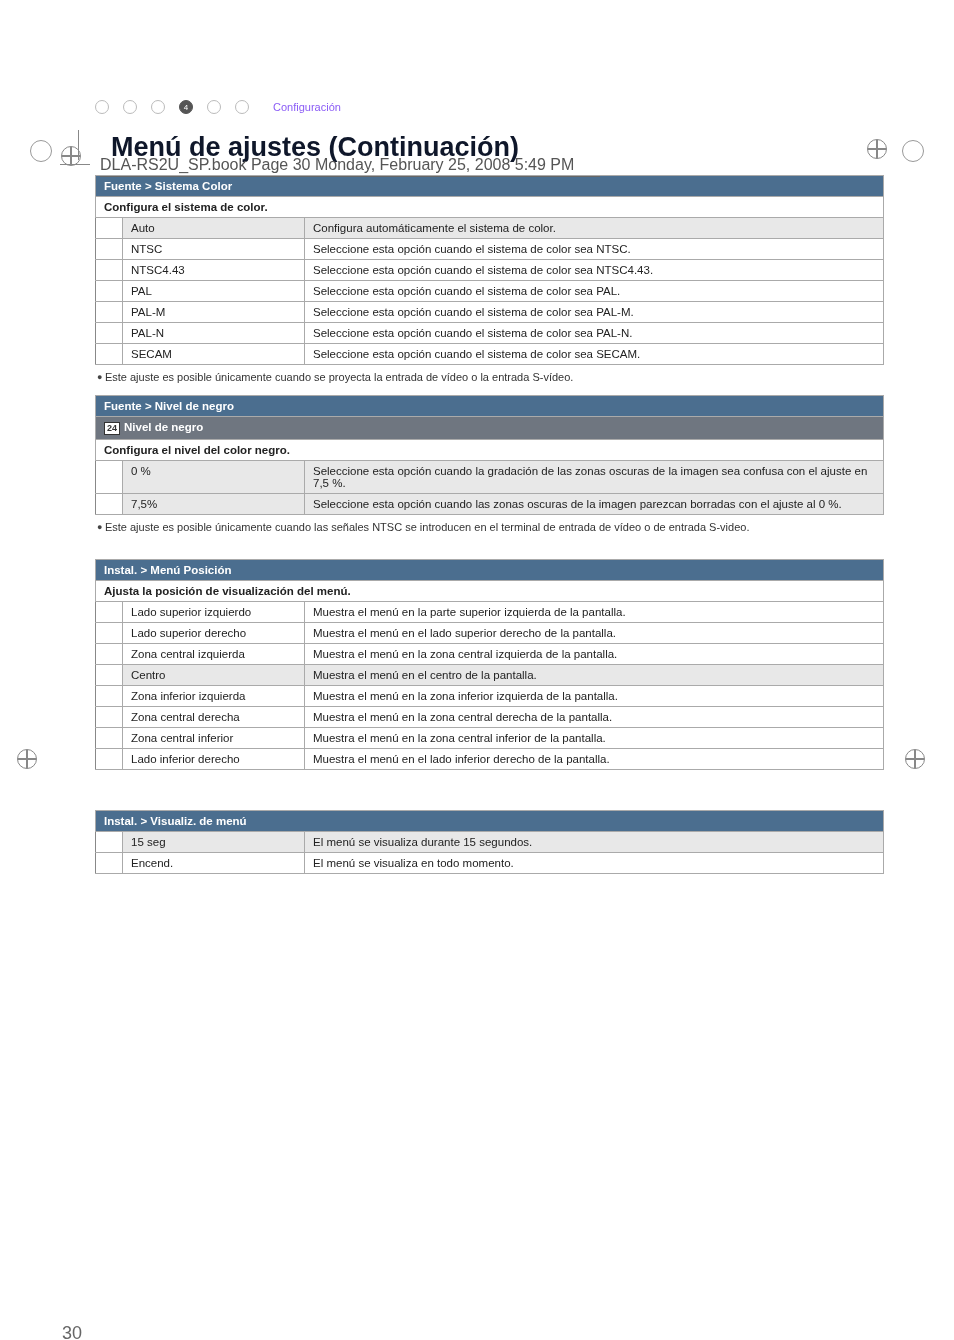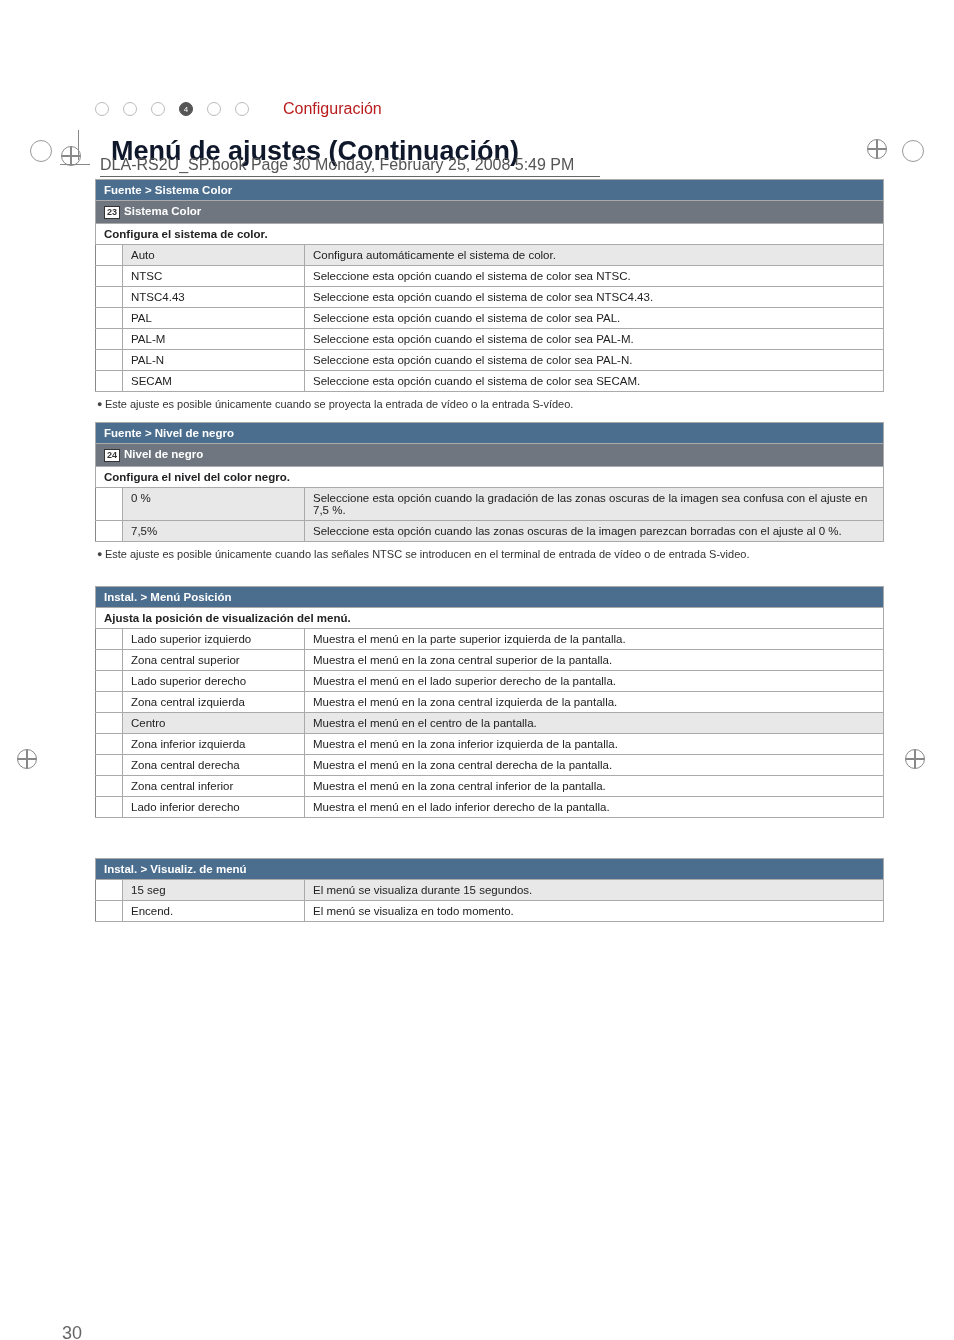--- a/index.html
+++ b/index.html
@@ -86,23 +86,23 @@
     background: #fff;
   }
   .dot.filled {
     background: #555;
     border-color: #555;
     color: #fff;
     font-size: 8px;
     display:flex; align-items:center; justify-content:center;
   }
   .nav-label {
-    margin-left: 20px;
-    color: #b91c1c;
-    font-size: 16px;
+    margin-left: 10px;
+    color: #8b5cf6;
+    font-size: 11px;
   }
 
   h1.title {
     margin: 18px 0 10px 16px;
     font-size: 27px;
     font-weight: bold;
     color: #0f172a;
   }
 
   .section-box {
@@ -217,25 +217,20 @@
     <span class="nav-label">Configuración</span>
   </div>
 
   <h1 class="title">Menú de ajustes (Continuación)</h1>
 
   <table class="section-box">
     <tbody>
         <tr>
           <td colspan="3" class="header-cell">Fuente &gt; Sistema Color</td>
         </tr>
-    <tr>
-          <td colspan="3" class="subheader-cell">
-      <span class="boxnum">23</span><span>Sistema Color</span>
-    </td>
-        </tr>
     <tr class="desc-row">
           <td colspan="3">Configura el sistema de color.</td>
         </tr>
     <tr>
           <td class="indent"></td>
           <td class="opt sel">Auto</td>
           <td class="sel">Configura automáticamente el sistema de color.</td>
         </tr>
     <tr>
           <td class="indent"></td>
@@ -306,25 +301,20 @@
     <tr class="desc-row">
           <td colspan="3">Ajusta la posición de visualización del menú.</td>
         </tr>
     <tr>
           <td class="indent"></td>
           <td class="opt">Lado superior izquierdo</td>
           <td>Muestra el menú en la parte superior izquierda de la pantalla.</td>
         </tr>
     <tr>
           <td class="indent"></td>
-          <td class="opt">Zona central superior</td>
-          <td>Muestra el menú en la zona central superior de la pantalla.</td>
-        </tr>
-    <tr>
-          <td class="indent"></td>
           <td class="opt">Lado superior derecho</td>
           <td>Muestra el menú en el lado superior derecho de la pantalla.</td>
         </tr>
     <tr>
           <td class="indent"></td>
           <td class="opt">Zona central izquierda</td>
           <td>Muestra el menú en la zona central izquierda de la pantalla.</td>
         </tr>
     <tr>
           <td class="indent"></td>

